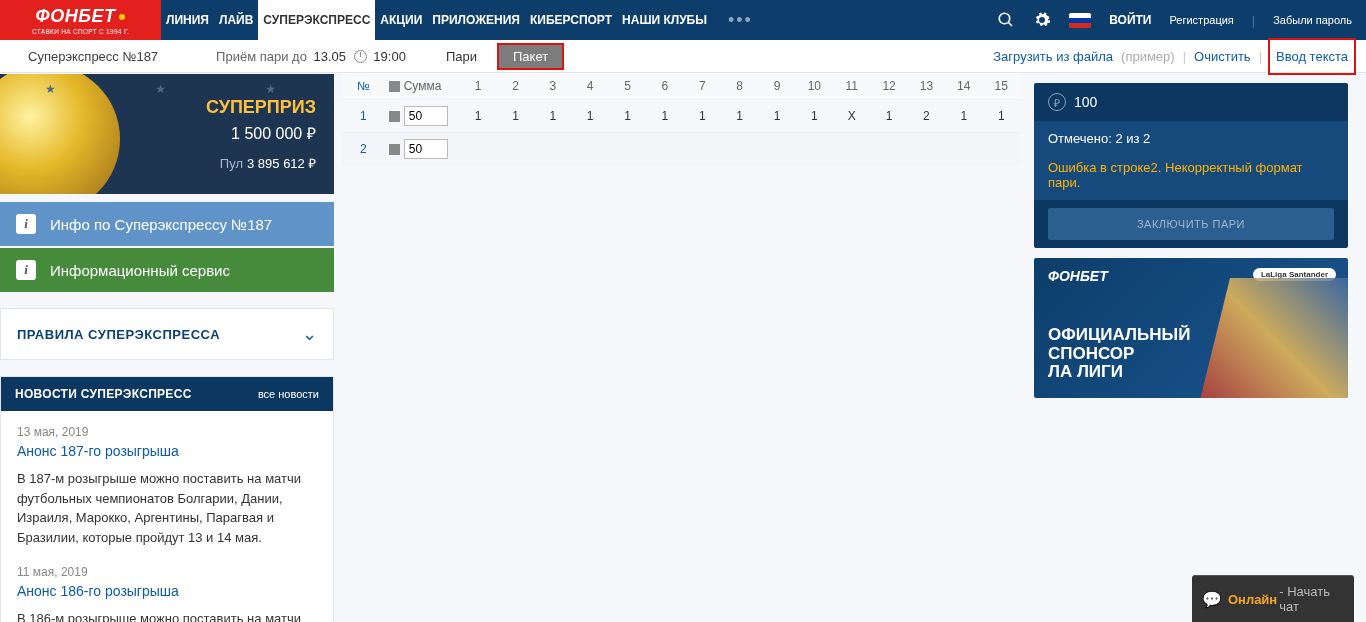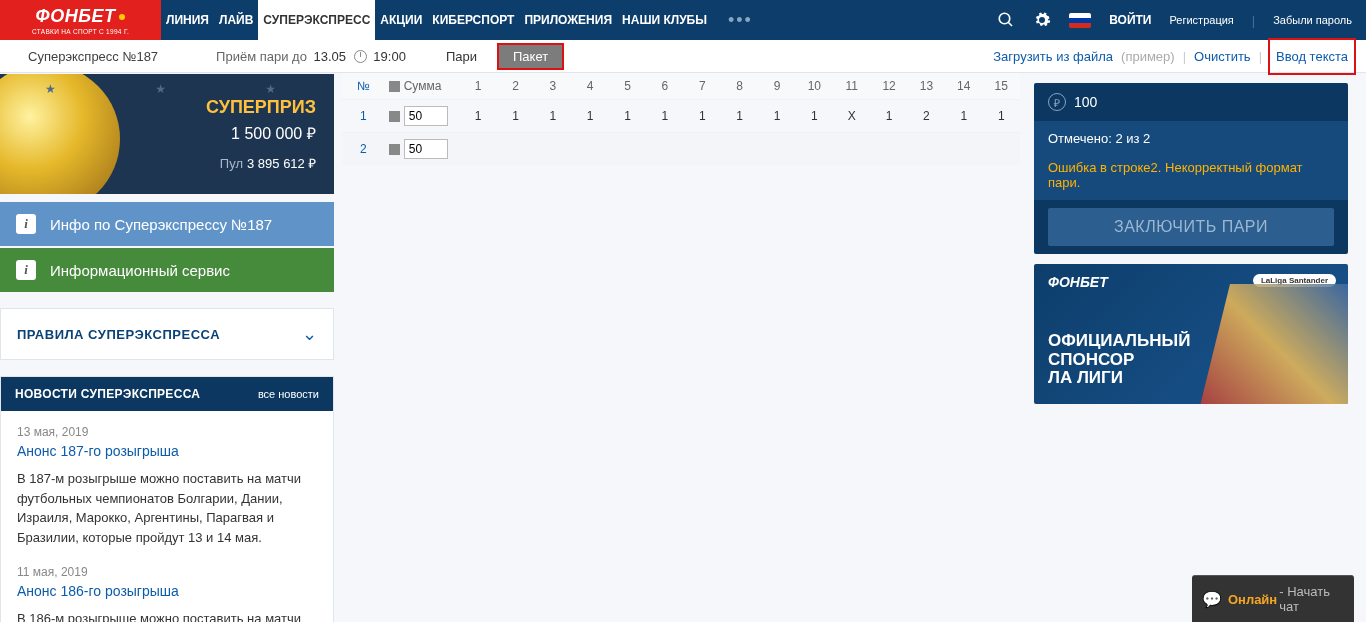--- a/index.html
+++ b/index.html
@@ -81,21 +81,21 @@
 .minichk { display: inline-block; width: 11px; height: 11px; border: 1px solid #888; background: #888; vertical-align: -2px; margin-right: 4px; }
 .r2 td { background: #f3f5f8; border-bottom: none; }
 
 
 .bet-box { background: #0c3760; color: #fff; border-radius: 2px; padding: 0 0 8px; margin-bottom: 10px; }
 .bet-head { padding: 10px 14px; font-size: 14px; display: flex; align-items: center; }
 .rub-circ { display: inline-flex; align-items: center; justify-content: center; width: 18px; height: 18px; border: 1.5px solid #8aa3bd; border-radius: 50%; color: #8aa3bd; font-size: 11px; margin-right: 8px; }
 .bet-body { background: #164a7c; padding: 10px 14px; font-size: 13px; }
 .marked { margin-bottom: 14px; }
 .err { color: #ffb300; }
-.bet-btn { background: #2c5f8f; color: #9bb7d0; text-align: center; padding: 10px; margin: 8px 14px 0; font-size: 16px; letter-spacing: 0.5px; border-radius: 2px; cursor: pointer; }
+.bet-btn { background: #2c5f8f; color: #9bb7d0; text-align: center; padding: 10px; margin: 8px 14px 0; font-size: 11px; letter-spacing: 0.5px; border-radius: 2px; cursor: pointer; }
 
 .sponsor { background: linear-gradient(135deg, #0d3e6b, #1a5590); height: 140px; position: relative; overflow: hidden; border-radius: 2px; }
 .sponsor-logo { position: absolute; top: 10px; left: 14px; color: #fff; font-weight: bold; font-style: italic; font-size: 14px; }
 .sponsor-laliga { position: absolute; top: 10px; right: 12px; background: #fff; border-radius: 10px; padding: 2px 8px; font-size: 8px; font-weight: bold; }
 .sponsor-txt { position: absolute; left: 14px; bottom: 16px; color: #fff; font-weight: 900; font-size: 17px; line-height: 1.1; }
 .sponsor-players { position: absolute; right: -10px; bottom: -10px; width: 160px; height: 130px; background: linear-gradient(45deg, #b33, #eb5, #36a); opacity: 0.85; clip-path: polygon(20% 0, 100% 0, 100% 100%, 0 100%); }
 
 
 .chat { position: fixed; right: 12px; bottom: 0; width: 162px; background: #333; color: #fff; font-size: 13px; padding: 8px 10px; border-radius: 3px 3px 0 0; cursor: pointer; display: flex; align-items: center; border-top: 1px solid #555; }
 .chat-icon { color: #f5a623; margin-right: 6px; font-size: 16px; }
@@ -110,22 +110,22 @@
 <div class="topbar">
   <div class="logo">
     <div class="logo-main"><span>ФОНБЕТ</span><span class="logo-dot"></span></div>
     <div class="logo-sub">СТАВКИ НА СПОРТ С 1994 Г.</div>
   </div>
   <div class="nav">
     <div class="nav-item">ЛИНИЯ</div>
     <div class="nav-item">ЛАЙВ</div>
     <div class="nav-item active">СУПЕРЭКСПРЕСС</div>
     <div class="nav-item">АКЦИИ</div>
+    <div class="nav-item">ПРИЛОЖЕНИЯ</div>
     <div class="nav-item">КИБЕРСПОРТ</div>
-    <div class="nav-item">ПРИЛОЖЕНИЯ</div>
     <div class="nav-item">НАШИ КЛУБЫ</div>
     <div class="nav-more">•••</div>
   </div>
   <div class="topbar-right">
     <span class="icon-btn">
         <svg width="18" height="18" viewBox="0 0 24 24" fill="none" stroke="#fff" stroke-width="2.2">
           <circle cx="10" cy="10" r="7"></circle>
           <line x1="20" y1="20" x2="15" y2="15"></line>
         </svg>
       </span>
@@ -185,21 +185,21 @@
     <div class="info-bar green">
       <span class="info-icon">i</span>
       <span>Информационный сервис</span>
     </div>
     <div class="rules">
       <span class="rules-title">ПРАВИЛА СУПЕРЭКСПРЕССА</span>
       <span class="chev">⌄</span>
     </div>
     <div class="news-box">
       <div class="news-head">
-        <span class="news-head-title">НОВОСТИ СУПЕРЭКСПРЕССА</span>
+        <span class="news-head-title">НОВОСТИ СУПЕРЭКСПРЕСС</span>
         <span class="news-all">все новости</span>
       </div>
       <div class="news-body">
         <div class="news-date">13 мая, 2019</div>
         <div class="news-title">Анонс 187-го розыгрыша</div>
         <div class="news-text">В 187-м розыгрыше можно поставить на матчи футбольных чемпионатов Болгарии, Дании, Израиля, Марокко, Аргентины, Парагвая и Бразилии, которые пройдут 13 и 14 мая.</div>
         <div class="news-date">11 мая, 2019</div>
         <div class="news-title">Анонс 186-го розыгрыша</div>
         <div class="news-text">В 186-м розыгрыше можно поставить на матчи</div>
       </div>

